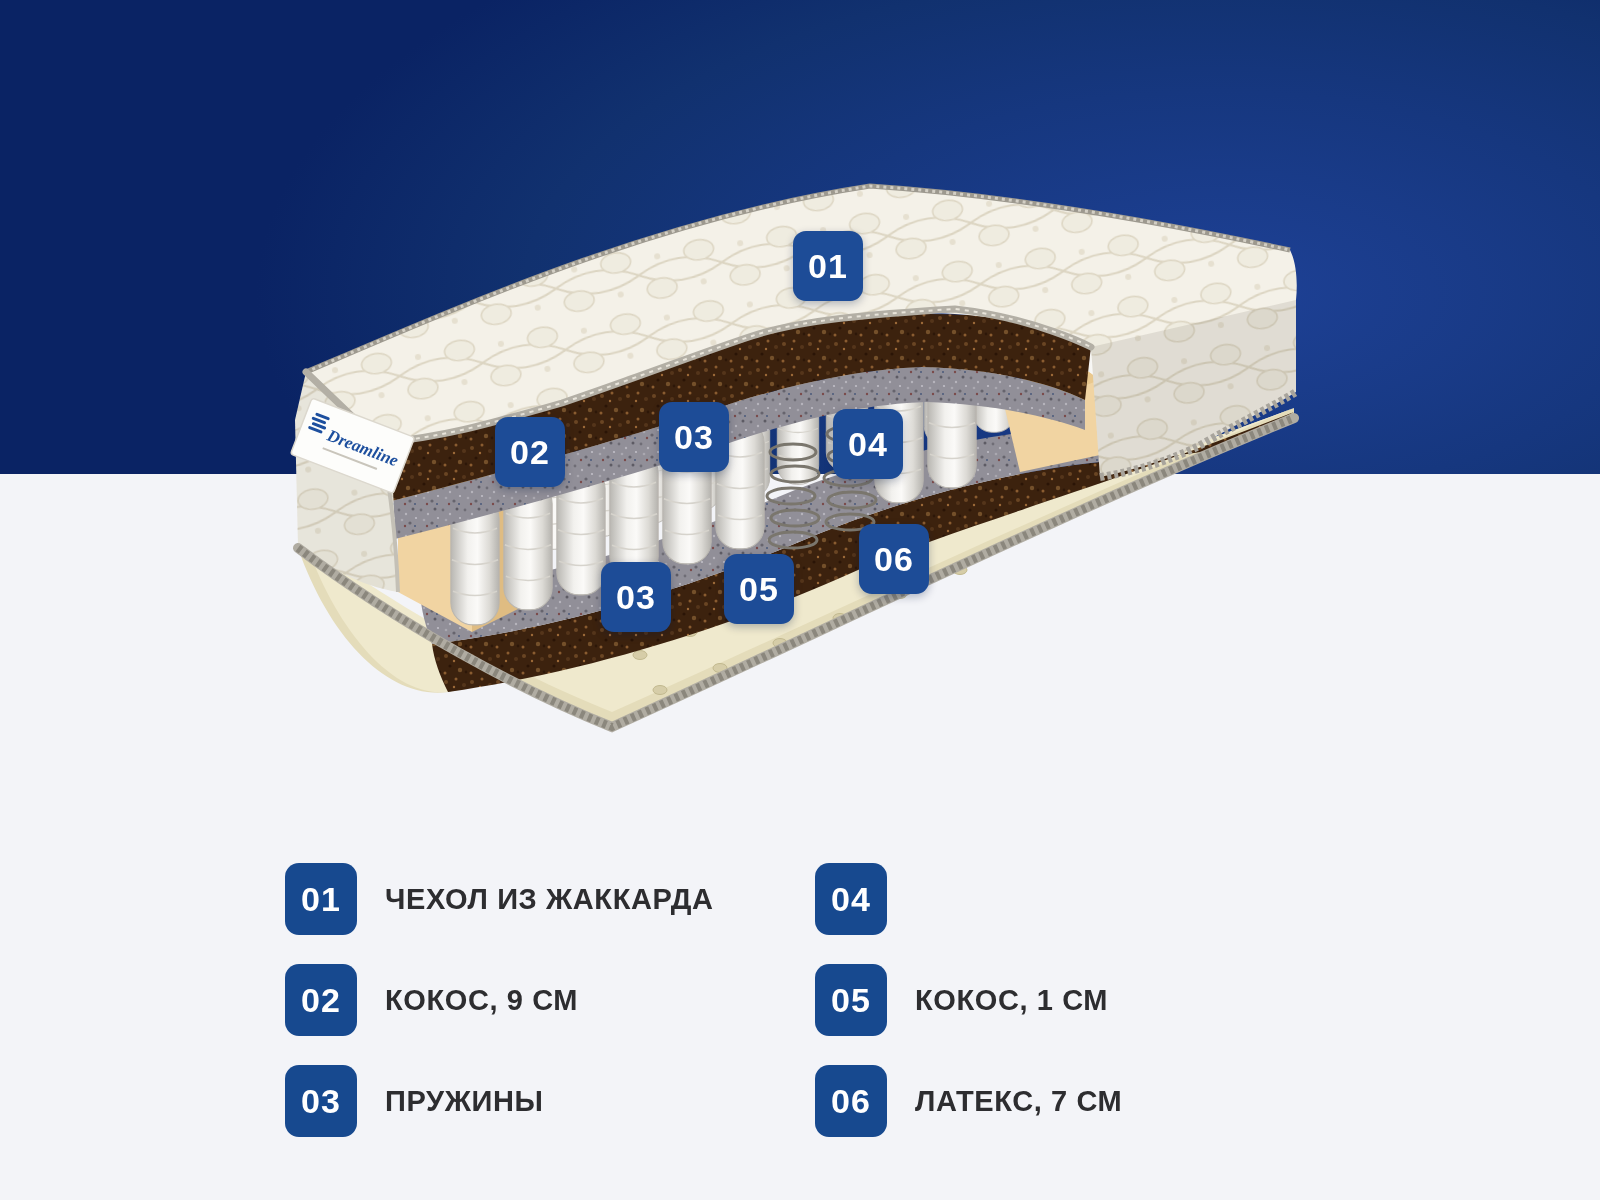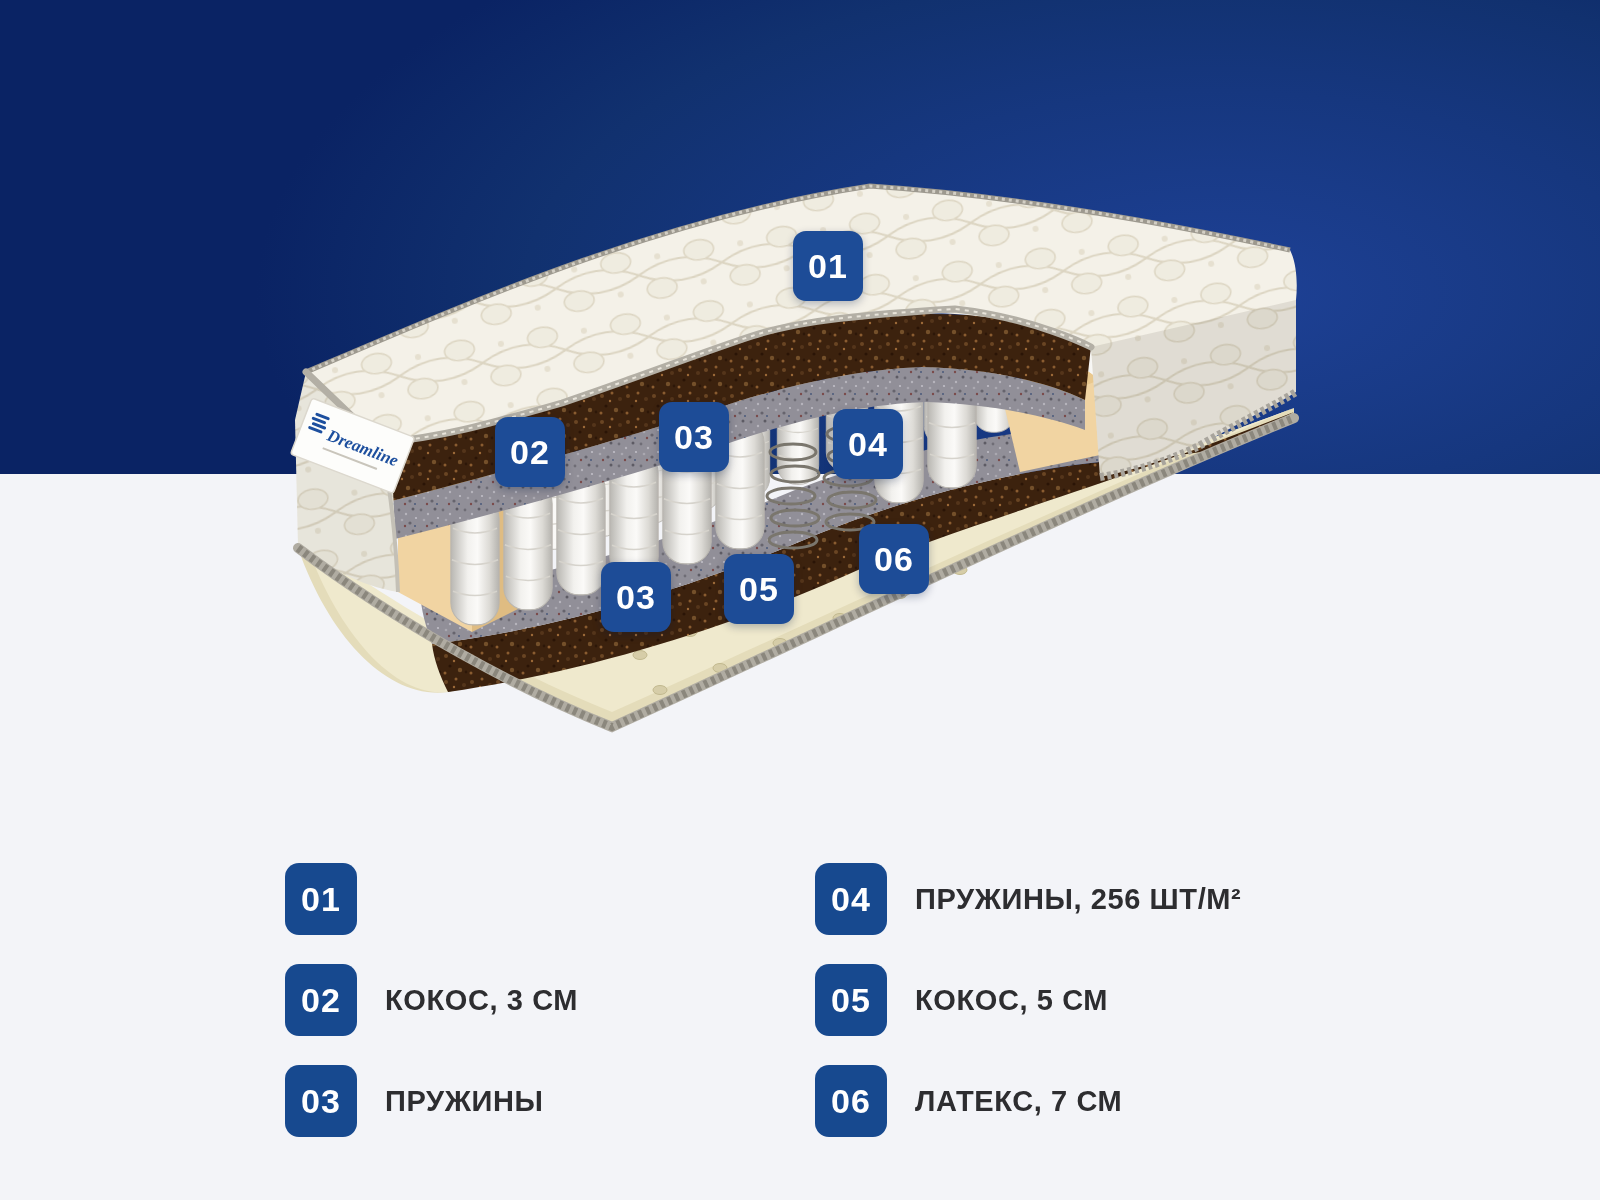--- a/index.html
+++ b/index.html
@@ -268,46 +268,48 @@
       <span>05</span>
     </div>
   <div class="badge" style="left:894px;top:559px">
       <span>06</span>
     </div>
 </div>
 
 <div class="legend-col left">
   <div class="legend-row">
     <div class="legend-num">01</div>
+    <div class="legend-label">
+      <div>ЧЕХОЛ ИЗ ЖАККАРДА</div>
+    </div>
   </div>
   <div class="legend-row">
     <div class="legend-num">02</div>
     <div class="legend-label">
-      <div>КОКОС, 3 СМ</div>
+      <div>КОКОС, 9 СМ</div>
     </div>
   </div>
   <div class="legend-row">
     <div class="legend-num">03</div>
     <div class="legend-label">
       <div>ПРУЖИНЫ</div>
     </div>
   </div>
 </div>
 
 <div class="legend-col right">
   <div class="legend-row">
     <div class="legend-num">04</div>
     <div class="legend-label">
-      <div>ПРУЖИНЫ, 256 ШТ/М²</div>
     </div>
   </div>
   <div class="legend-row">
     <div class="legend-num">05</div>
     <div class="legend-label">
-      <div>КОКОС, 5 СМ</div>
+      <div>КОКОС, 1 СМ</div>
     </div>
   </div>
   <div class="legend-row">
     <div class="legend-num">06</div>
     <div class="legend-label">
       <div>ЛАТЕКС, 7 СМ</div>
     </div>
   </div>
 </div>
 

